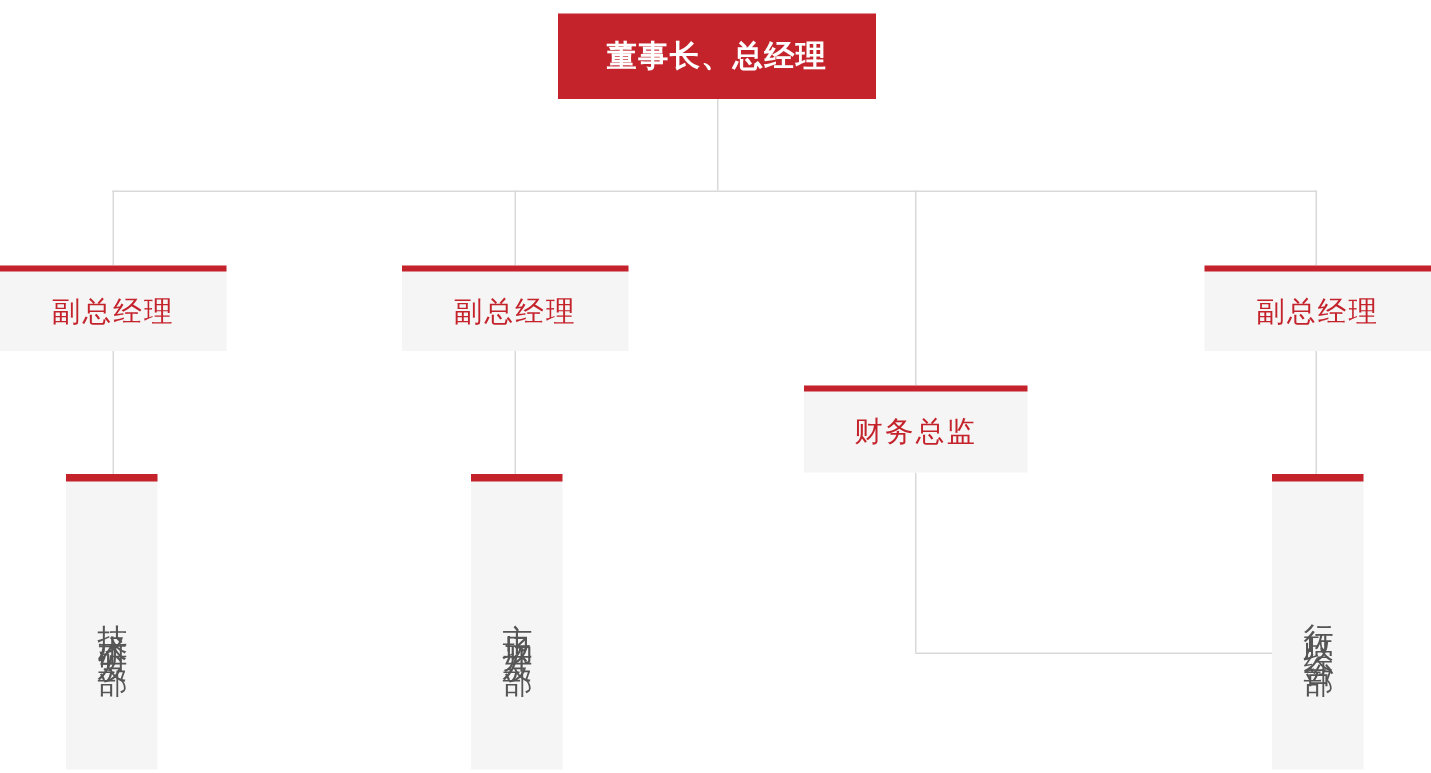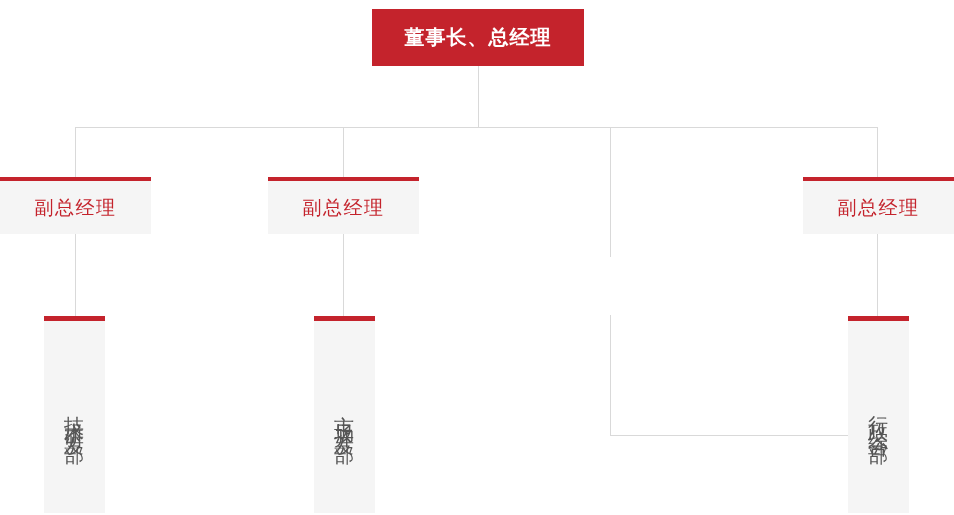--- a/index.html
+++ b/index.html
@@ -97,20 +97,23 @@
   <div class="node-root">
     <span>董事长、总经理</span>
   </div>
 
   <div class="node-l2 node-vp-left">
     <span>副总经理</span>
   </div>
   <div class="node-l2 node-vp-mid">
     <span>副总经理</span>
   </div>
+  <div class="node-l2 node-cfo">
+    <span>财务总监</span>
+  </div>
   <div class="node-l2 node-vp-right">
     <span>副总经理</span>
   </div>
 
   <div class="node-dept node-dept-tech">
     <span class="vtext">技术研发部</span>
   </div>
   <div class="node-dept node-dept-market">
     <span class="vtext">市场开发部</span>
   </div>

